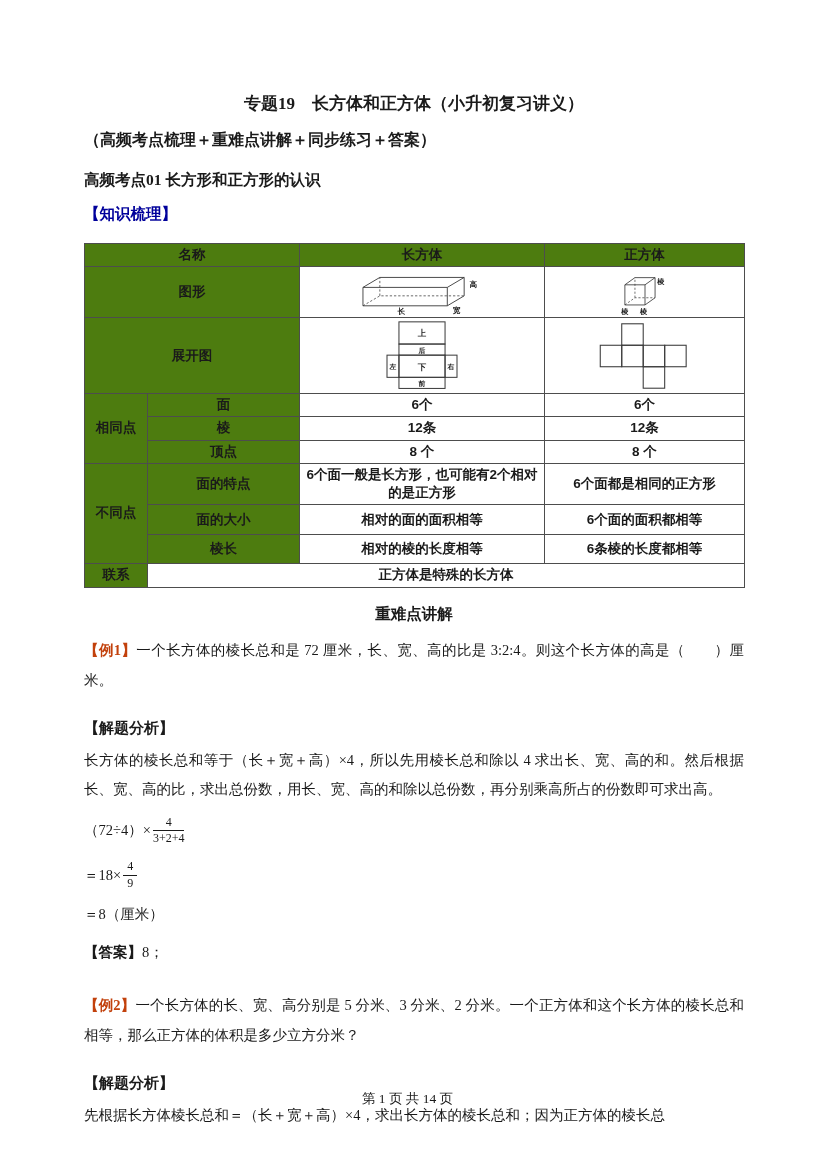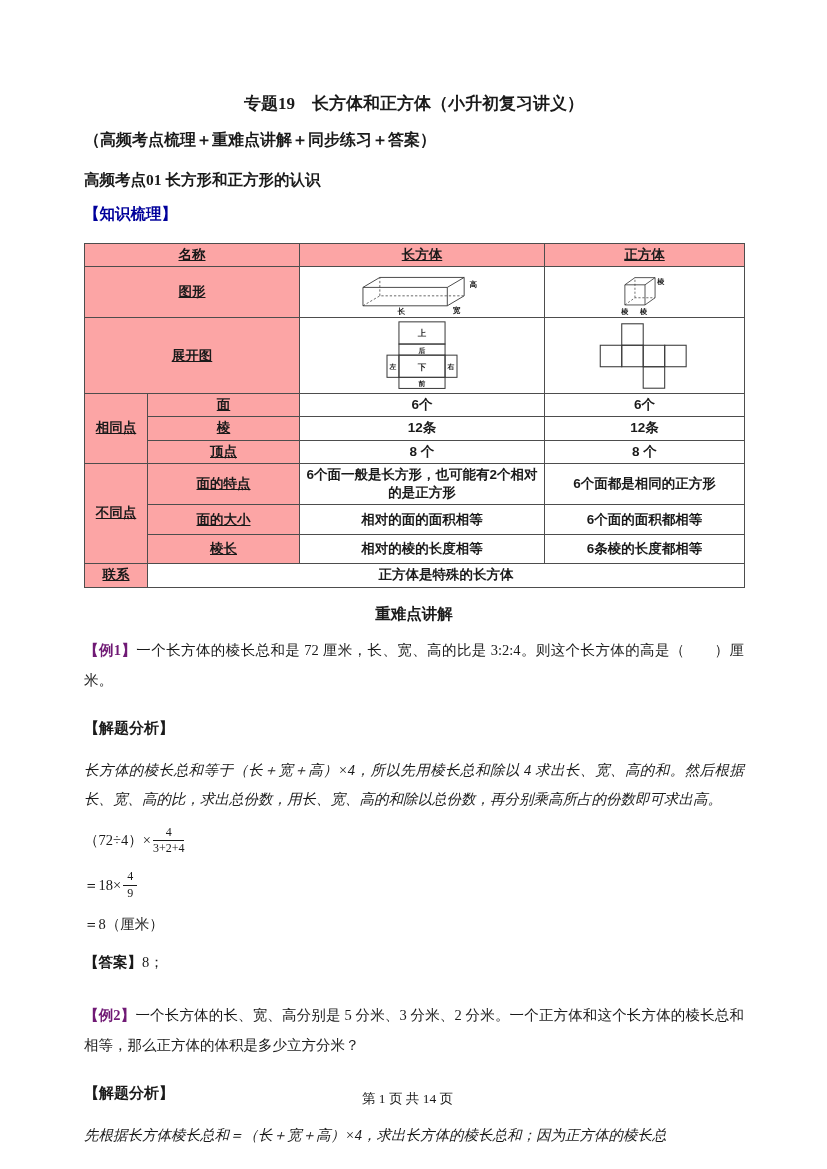--- a/index.html
+++ b/index.html
@@ -30,31 +30,31 @@
   table.kb td {
     border: 1px solid #4d4d4d;
     text-align: center;
     vertical-align: middle;
     font-size: 13.5px;
     font-weight: bold;
     line-height: 1.35;
     padding: 2px 4px;
     background: #ffffff;
   }
-  table.kb td.blue { background: #fca5a5; text-decoration: underline; }
+  table.kb td.blue { background: #4d7c0f; }
   table.kb svg { display: block; margin: 0 auto; }
   .diag { stroke: #3c3c3c; fill: none; stroke-width: 1.2; }
   .diag-dash { stroke: #3c3c3c; fill: none; stroke-width: 1; stroke-dasharray: 3 2.5; }
   .diag-label { fill: #222; font-weight: bold; stroke: none; }
 
   .section2-heading { margin-top: 16px; text-align: center; font-size: 15.5px; font-weight: bold; }
 
   .para { margin-top: 10px; font-size: 14.5px; line-height: 30px; text-align: justify; }
-  .para.tight { line-height: 29px; margin-top: 18px; font-style: italic; }
-  .tag-red { color: #701a75; font-weight: bold; }
+  .para.tight { line-height: 29px; margin-top: 8px; }
+  .tag-red { color: #c2410c; font-weight: bold; }
   .tag-black { font-weight: bold; }
   .subhead { margin-top: 24px; font-size: 15px; font-weight: bold; }
 
   .formula-block { margin-top: 12px; font-size: 14.5px; }
   .formula-line { margin-bottom: 14px; display: flex; align-items: center; }
   .frac { display: inline-block; vertical-align: middle; text-align: center; font-size: 12px; line-height: 1.15; margin-left: 2px; }
   .frac .num { display: block; border-bottom: 1px solid #1a1a1a; padding: 0 4px 1px; }
   .frac .den { display: block; padding-top: 1px; }
 
   .answer-line { margin-top: 4px; font-size: 14.5px; line-height: 28px; }

